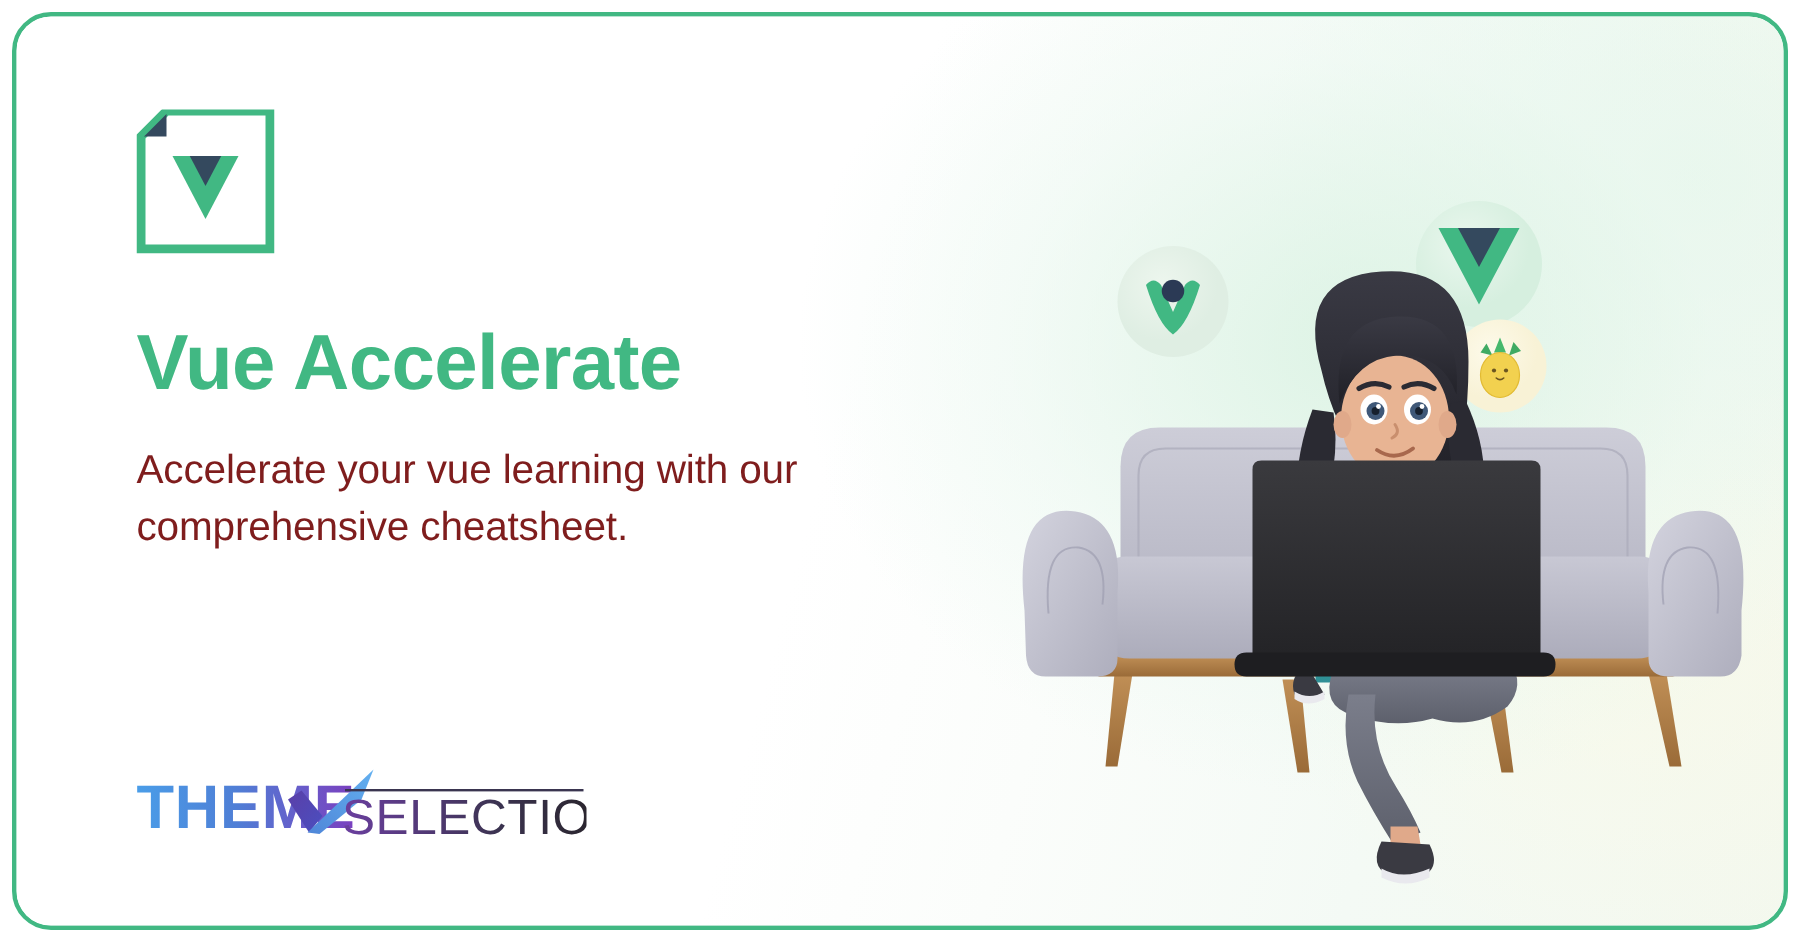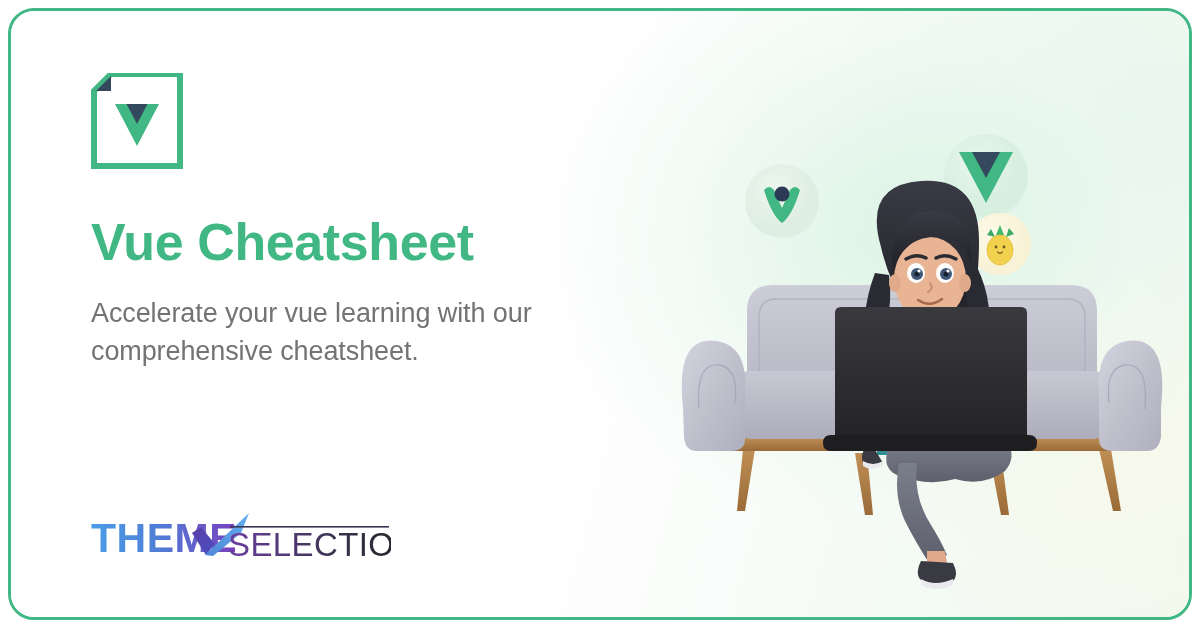--- a/index.html
+++ b/index.html
@@ -70,21 +70,21 @@
 
   .page-subtitle {
     position: absolute;
     left: 8px;
     top: 283px;
     margin: 0;
     width: 530px;
     font-size: 27px;
     line-height: 1.42;
     font-weight: 500;
-    color: #737373;
+    color: #7f1d1d;
     letter-spacing: -0.1px;
   }
 
   
   .brand-logo {
     position: absolute;
     left: 8px;
     top: 498px;
     height: 54px;
     display: flex;
@@ -118,21 +118,21 @@
 
         <path d="M20 3 L20 18 L5 18 Z" fill="#34495e"></path>
 
         <g>
           <path d="M24 31 H68 L46 73 Z" fill="#41b883"></path>
           <path d="M35.5 31 H56.5 L46 51 Z" fill="#34495e"></path>
         </g>
       </svg>
     </div>
 
-    <h1 class="page-title">Vue Cheatsheet</h1>
+    <h1 class="page-title">Vue Accelerate</h1>
 
     <p class="page-subtitle">Accelerate your vue learning with our comprehensive cheatsheet.</p>
 
     <div class="brand-logo">
       <svg width="300" height="58" viewBox="0 0 300 58" xmlns="http://www.w3.org/2000/svg">
         <defs>
           <linearGradient id="gradTheme" x1="0" y1="0" x2="1" y2="0">
             <stop offset="0%" stop-color="#4a9de8"></stop>
             <stop offset="45%" stop-color="#4f7fd6"></stop>
             <stop offset="100%" stop-color="#7b3fbf"></stop>

